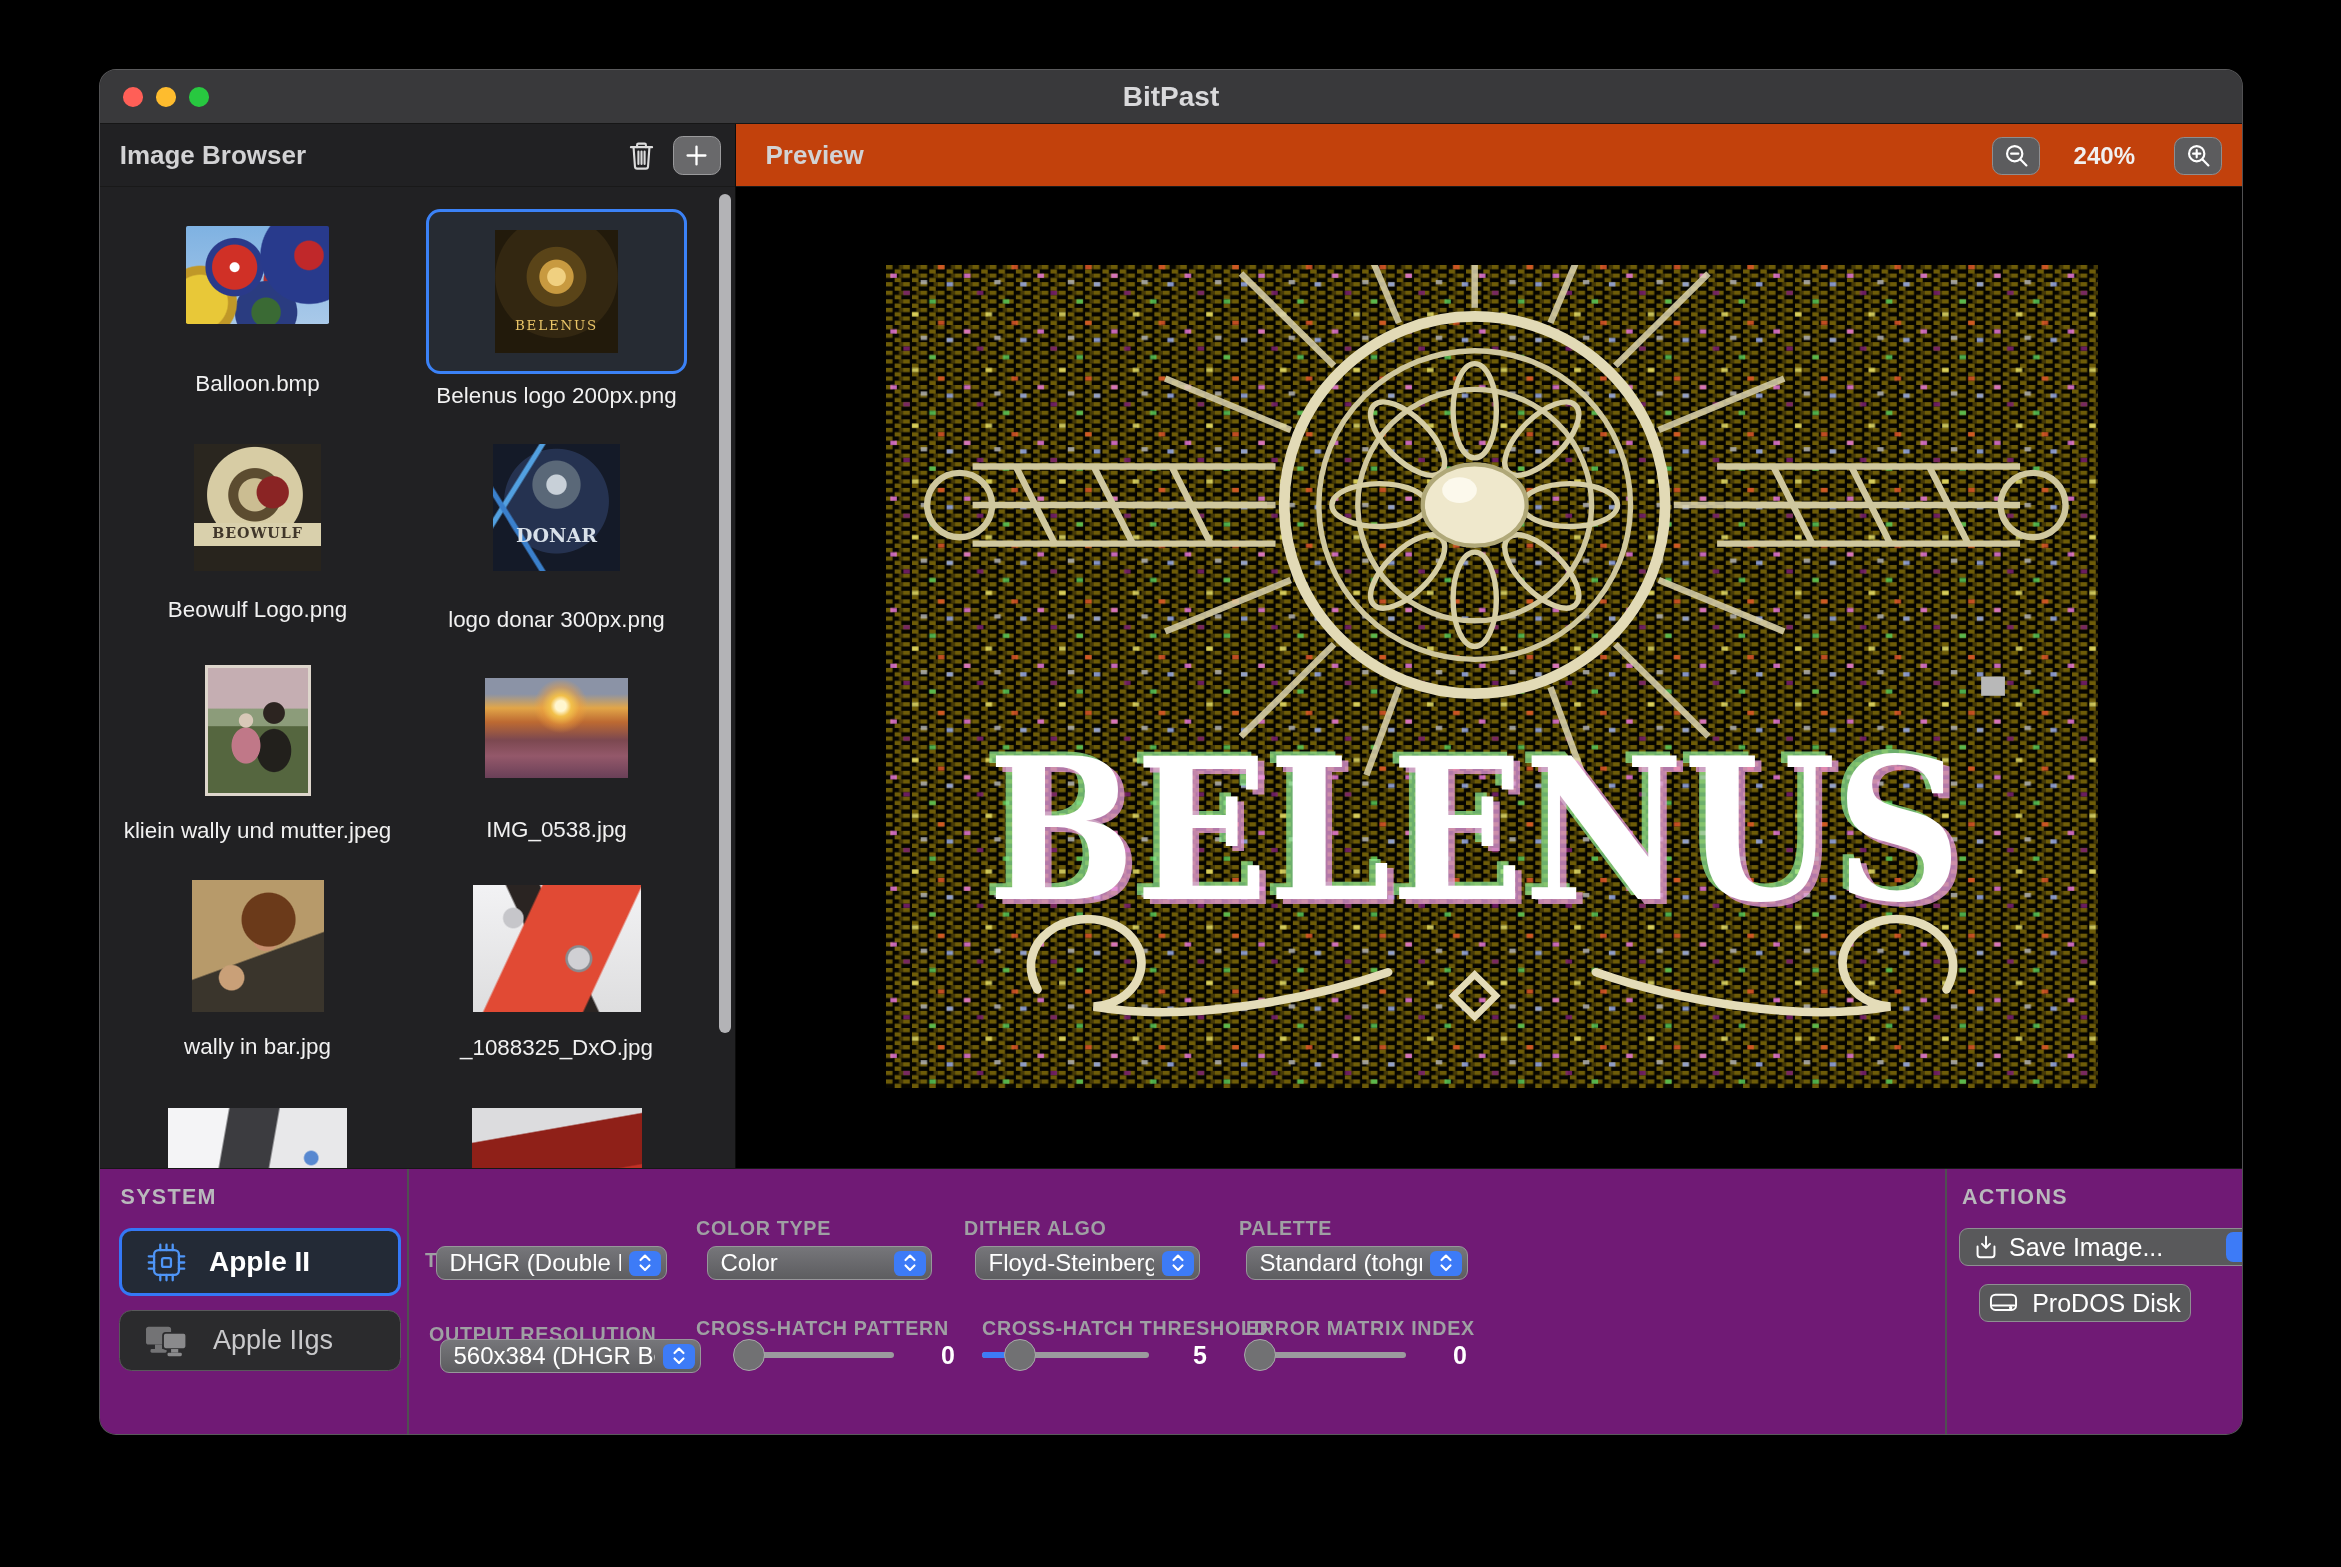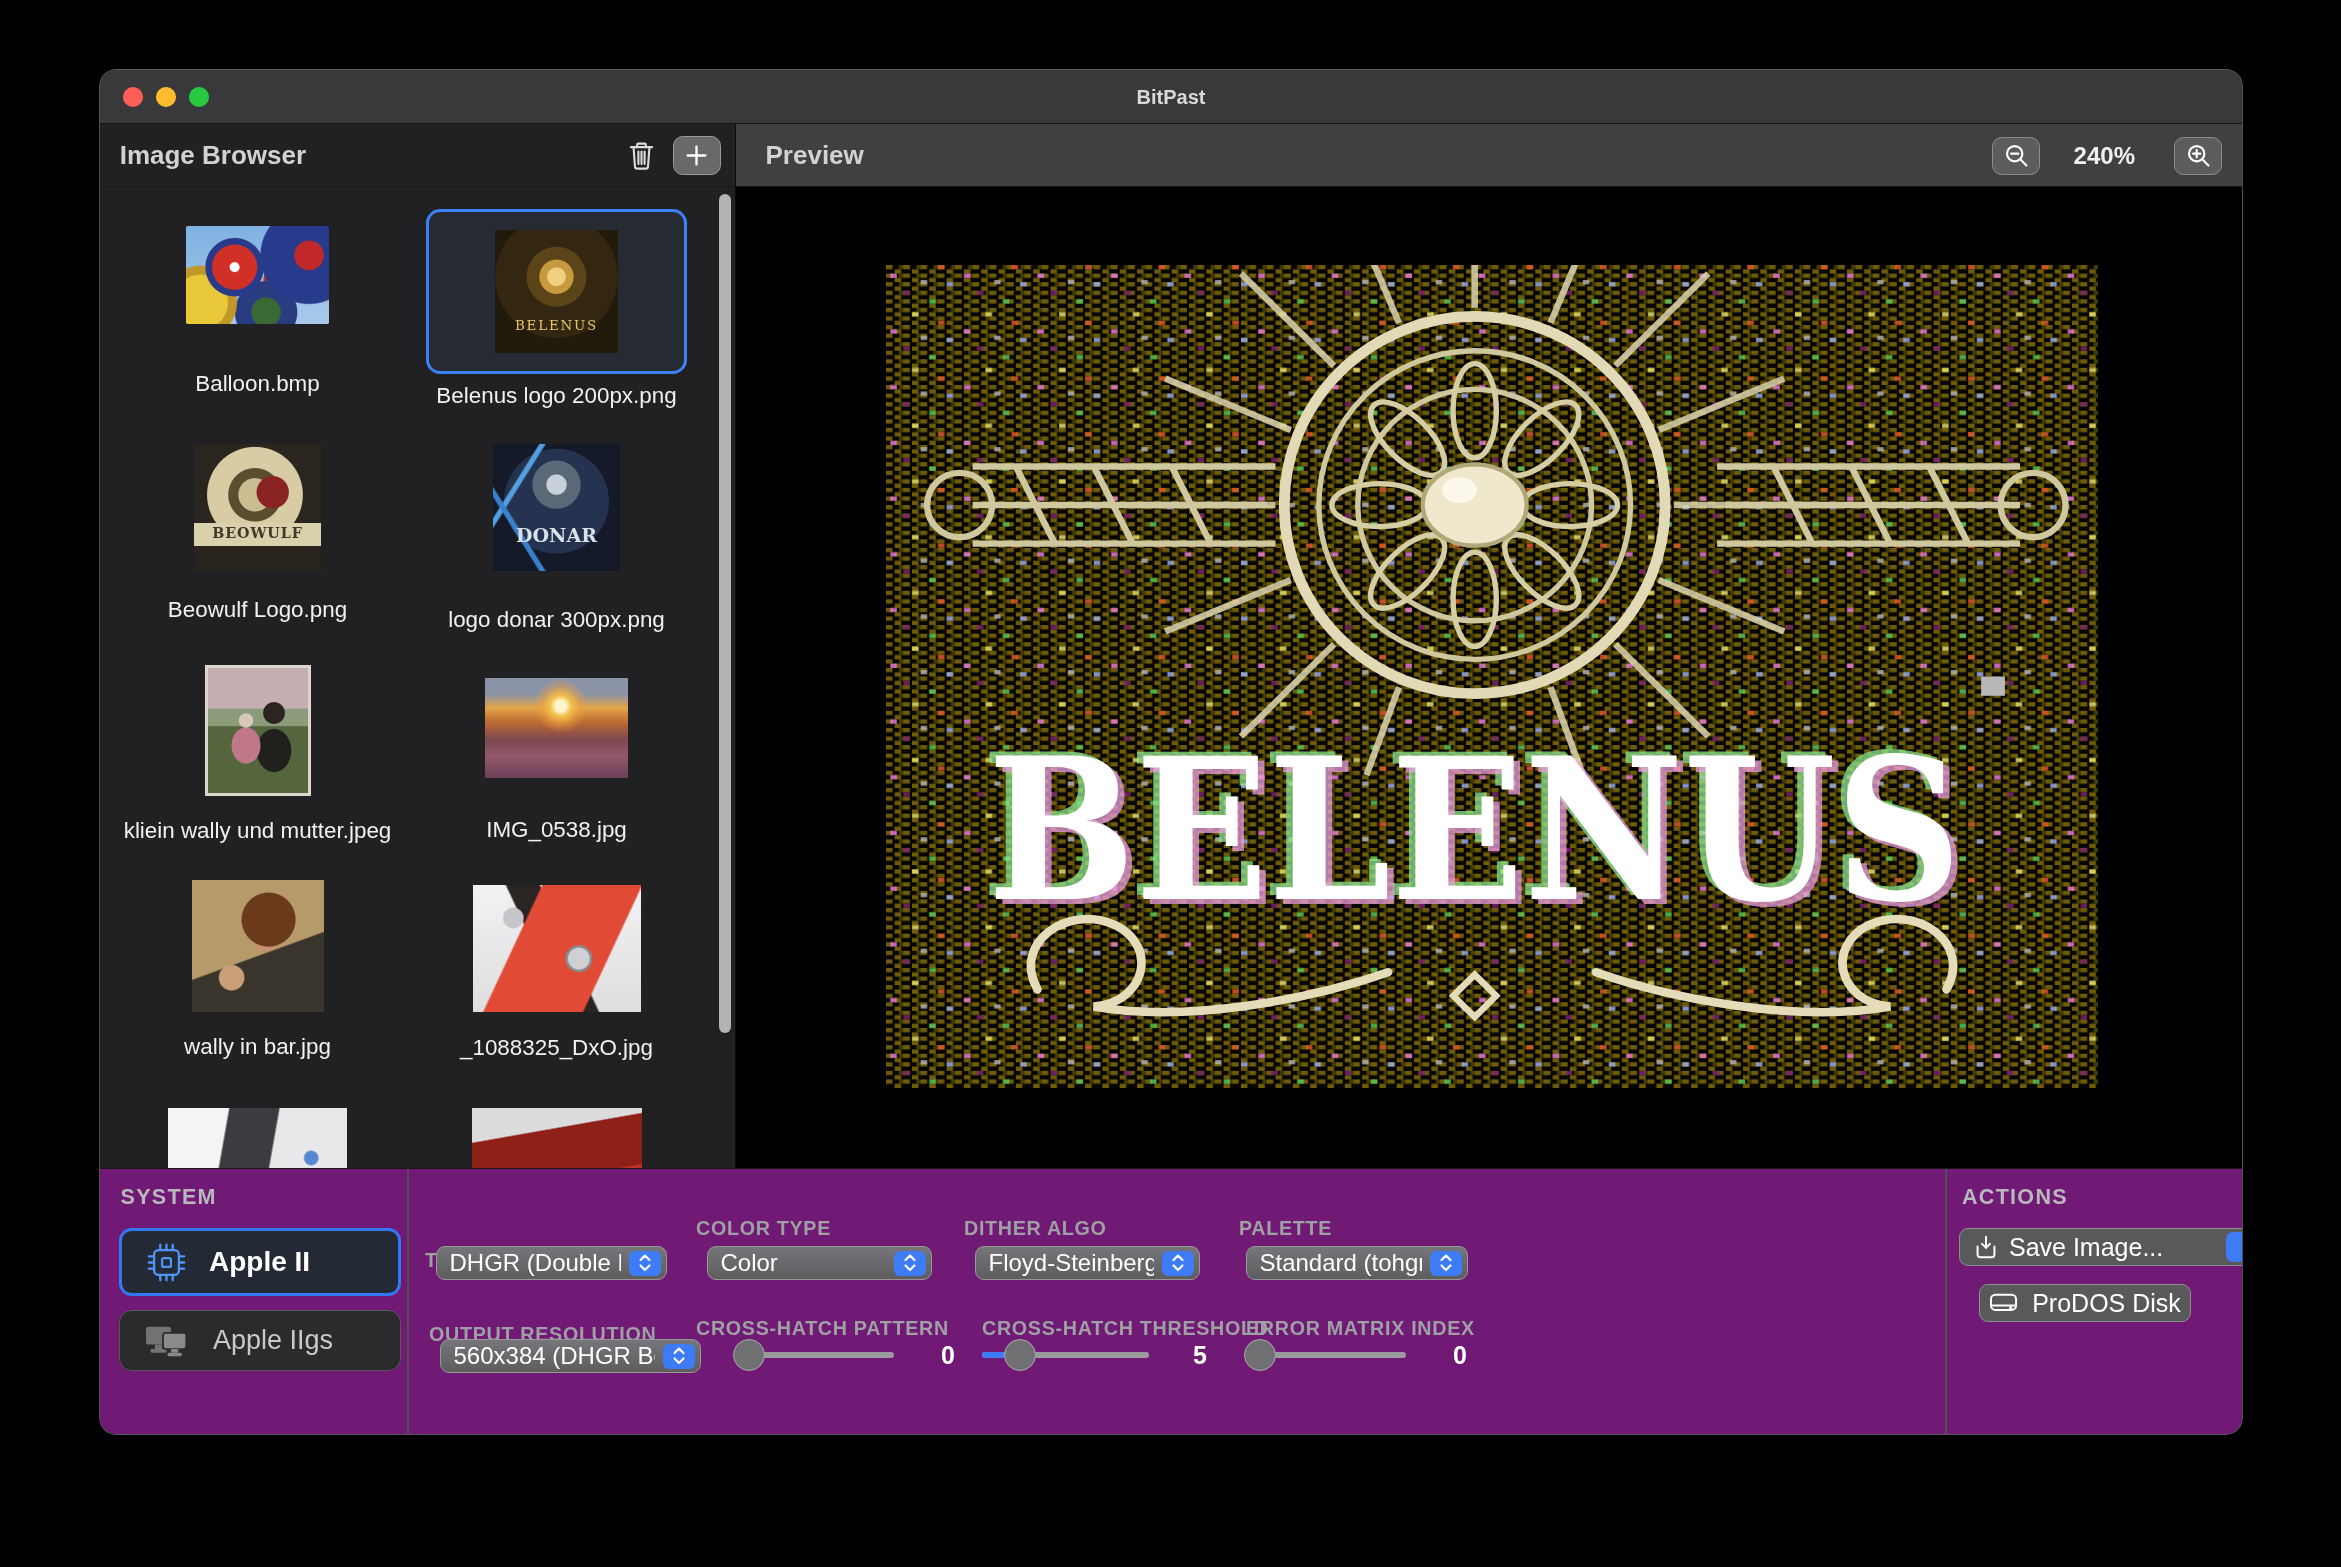--- a/index.html
+++ b/index.html
@@ -8,25 +8,25 @@
 
   .window{position:absolute;left:100px;top:70px;width:2142px;height:1364px;background:#2c2c2e;
     border-radius:16px;overflow:hidden;box-shadow:0 0 0 0.9px #5a5a5c,0 27px 72px rgba(0,0,0,.8);}
 
   
   .titlebar{position:absolute;left:0;top:0;right:0;height:54px;background:#39393b;border-bottom:0.9px solid #161616;}
   .traffic{position:absolute;left:23px;top:17px;display:flex;gap:13.4px;}
   .tl{width:19.7px;height:19.7px;border-radius:50%;display:block;}
   .tl.red{background:#ff5f57;}.tl.yellow{background:#febc2e;}.tl.green{background:#28c840;}
   .win-title{position:absolute;left:0;right:0;top:0;height:54px;line-height:54px;text-align:center;
-    color:#d9d9db;font-weight:bold;font-size:20px;}
+    color:#d9d9db;font-weight:bold;font-size:28px;}
 
   
   .browser-panel{position:absolute;left:0;top:54px;width:635px;height:1044px;background:#212123;overflow:hidden;}
-  .preview-panel{position:absolute;left:635px;top:54px;right:0;height:1268px;background:#404040;border-left:1.8px solid #0c0c0c;}
+  .preview-panel{position:absolute;left:635px;top:54px;right:0;height:1268px;background:#c2410c;border-left:1.8px solid #0c0c0c;}
   .panel-header{position:absolute;left:0;top:0;right:0;height:63px;border-bottom:0.9px solid #191919;}
   .panel-title{position:absolute;left:19.7px;top:0;height:63px;line-height:63px;color:#d2d2d4;font-weight:bold;font-size:26px;}
 
   .hdr-btn{position:absolute;top:11.6px;width:48px;height:39px;background:#69696b;border:1.8px solid #9a9a9c;
     border-radius:9.8px;display:flex;align-items:center;justify-content:center;padding:0;}
   .icon-plain{position:absolute;top:16px;width:30px;height:32px;display:flex;align-items:center;justify-content:center;}
 
   
   .thumb-list{position:absolute;left:0;top:63px;right:0;bottom:0;overflow:hidden;}
   .cell{position:absolute;width:299px;display:flex;flex-direction:column;align-items:center;}

